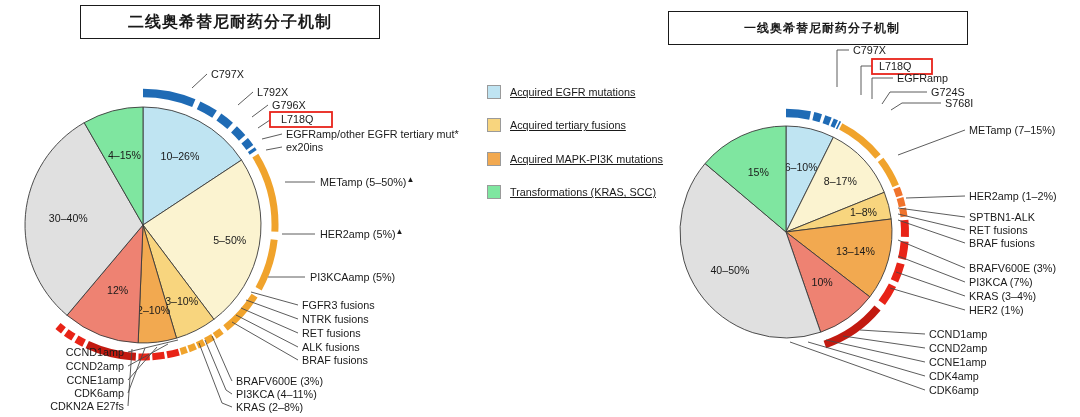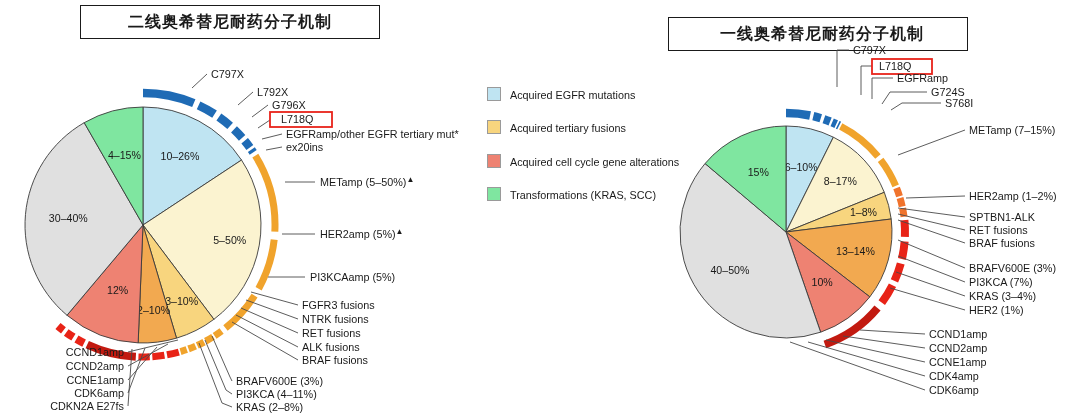--- a/index.html
+++ b/index.html
@@ -16,25 +16,25 @@
   .title-box{
     position:absolute;
     border:1.6px solid #1a1a1a;
     background:#ffffff;
     display:flex;align-items:center;justify-content:center;
     font-weight:bold;
     letter-spacing:1px;
     box-sizing:border-box;
   }
   #title-left{left:80px;top:5px;width:300px;height:34px;font-size:16px;}
-  #title-right{left:668px;top:17px;width:300px;height:34px;font-size:16px;padding-left:8px;}
+  #title-right{left:668px;top:11px;width:300px;height:34px;font-size:12px;padding-left:8px;}
 
   
   .legend{position:absolute;left:487px;top:83px;width:190px;}
-  .legend-row{display:flex;align-items:flex-end;height:18px;margin-bottom:15.4px;}
+  .legend-row{display:flex;align-items:center;height:18px;margin-bottom:15.4px;text-decoration:underline;}
   .legend-swatch{
     width:14px;height:14px;border:1px solid #9a9a9a;box-sizing:border-box;
     flex:0 0 14px;margin-right:9px;
   }
   .legend-label{font-size:10.8px;color:#1a1a1a;white-space:nowrap;}
 
   
   svg.chart{position:absolute;left:0;top:0;width:1080px;height:417px;overflow:visible;}
   .slice{stroke:#3a3a3a;stroke-width:0.9;}
   .pct{font-size:10.6px;fill:#1a1a1a;font-family:"Liberation Sans",sans-serif;}
@@ -55,22 +55,22 @@
   <div class="legend">
     <div class="legend-row">
       <span class="legend-swatch" style="background: rgb(191, 228, 242);"></span>
       <span class="legend-label">Acquired EGFR mutations</span>
     </div>
     <div class="legend-row">
       <span class="legend-swatch" style="background: rgb(248, 213, 126);"></span>
       <span class="legend-label">Acquired tertiary fusions</span>
     </div>
     <div class="legend-row">
-      <span class="legend-swatch" style="background: rgb(238, 130, 114);"></span>
-      <span class="legend-label">Acquired cell cycle gene alterations</span>
+      <span class="legend-swatch" style="background: rgb(242, 169, 80);"></span>
+      <span class="legend-label">Acquired MAPK-PI3K mutations</span>
     </div>
     <div class="legend-row">
       <span class="legend-swatch" style="background: rgb(127, 230, 160);"></span>
       <span class="legend-label">Transformations (KRAS, SCC)</span>
     </div>
   </div>
 
   <svg class="chart" viewBox="0 0 1080 417">
     <g id="pie-left">
         <path d="M 143 225 L 143 107 A 118 118 0 0 1 241.5051163337016 160.03276167110138 Z" fill="#BFE4F2" class="slice"></path>

